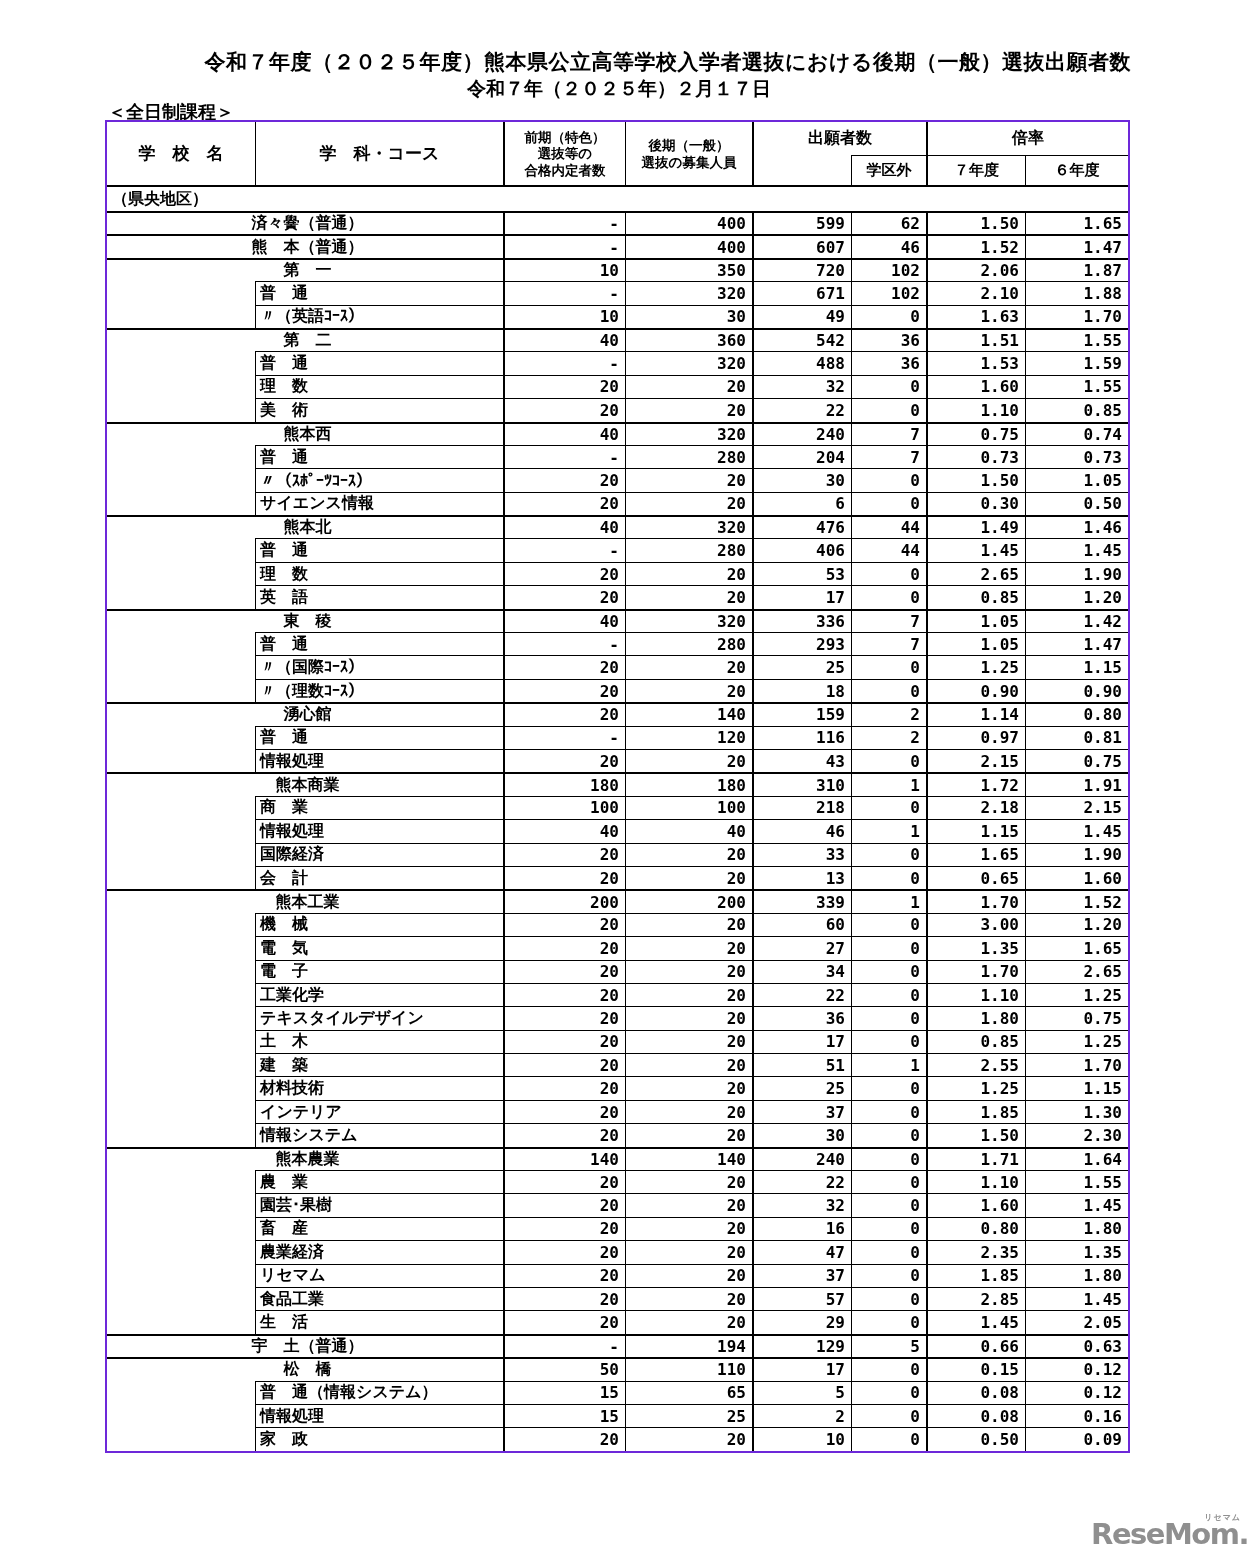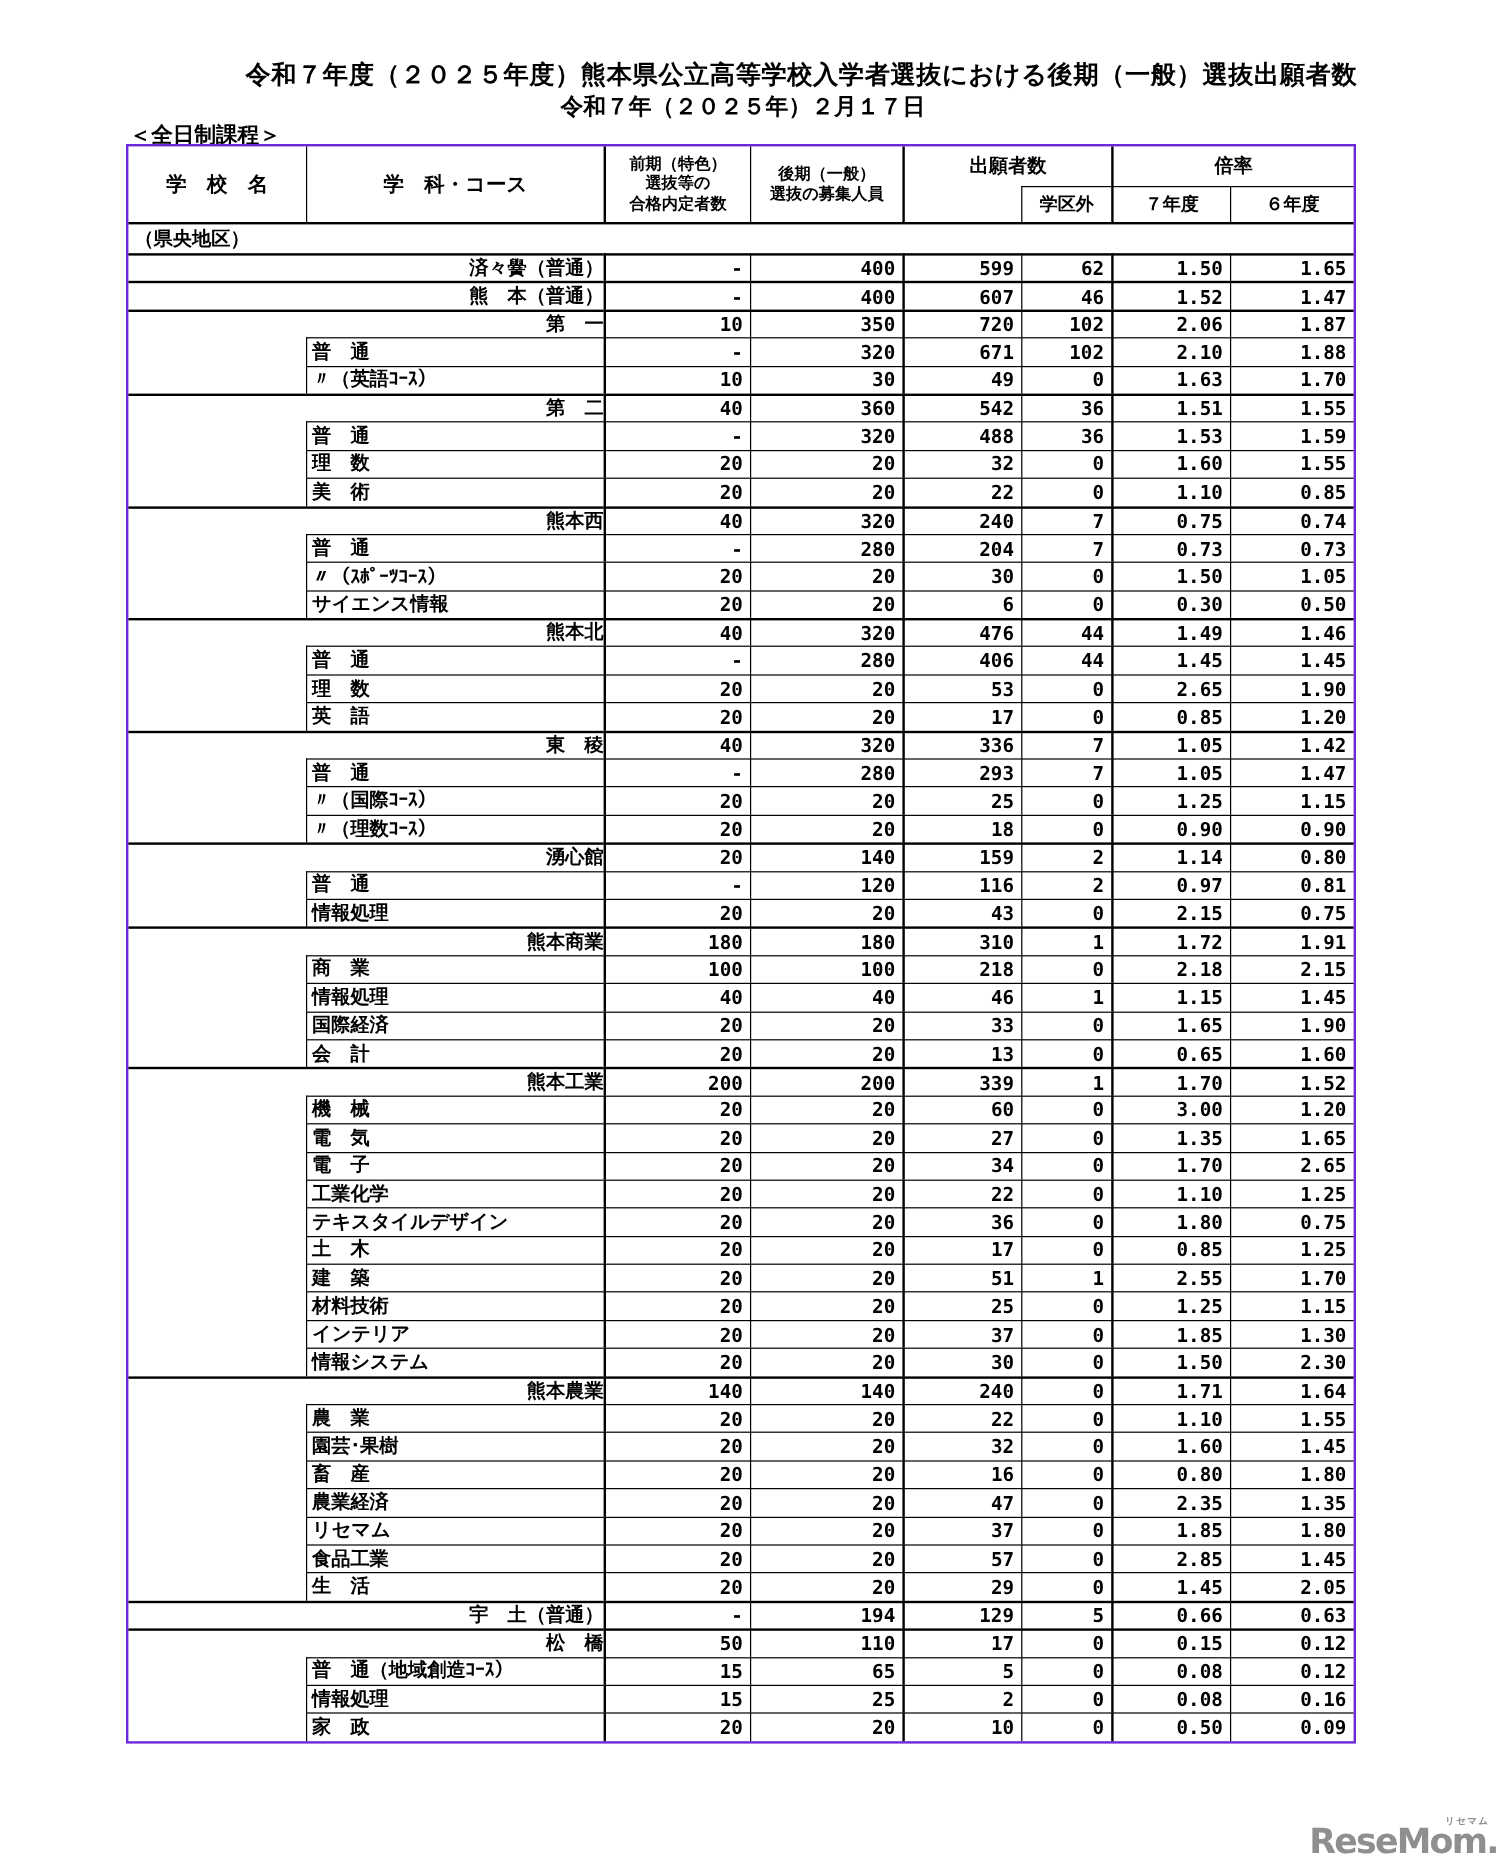--- a/index.html
+++ b/index.html
@@ -51,21 +51,21 @@
   .empty-sub { border-top: none !important; }
   .sub { font-size: 15px; text-align: center; }
   tbody tr { height: 23.4px; }
   tbody tr.section-row { height: 26px; }
   td.section {
     border-left: none; border-top-width: 2px;
     font-size: 16px; font-weight: bold; text-align: left; padding-left: 5px;
   }
   td.name {
     border-left: none; font-size: 16px; font-weight: bold;
-    text-align: right; padding-left: 5px;
+    text-align: center; padding-left: 5px;
   }
   tr.school td { border-top-width: 2px; }
   td.spacer { border-left: none; border-top: none; }
   td.course {
     font-size: 16px; font-weight: bold;
     text-align: left; padding-left: 4px;
   }
   td.num {
     font-family: "DejaVu Sans Mono", monospace;
     font-size: 16px; font-weight: bold;
@@ -581,21 +581,21 @@
             <td class="name" colspan="2">松　橋</td>
             <td class="num c-early">50</td>
             <td class="num c-late">110</td>
             <td class="num c-app">17</td>
             <td class="num c-out">0</td>
             <td class="num c-r7">0.15</td>
             <td class="num c-r6">0.12</td>
           </tr>
           <tr>
             <td class="spacer" rowspan="3"></td>
-            <td class="course">普　通（地域創造ｺｰｽ）</td>
+            <td class="course">普　通（情報システム）</td>
             <td class="num c-early">15</td>
             <td class="num c-late">65</td>
             <td class="num c-app">5</td>
             <td class="num c-out">0</td>
             <td class="num c-r7">0.08</td>
             <td class="num c-r6">0.12</td>
           </tr>
           <tr>
             <td class="course">情報処理</td>
             <td class="num c-early">15</td>

